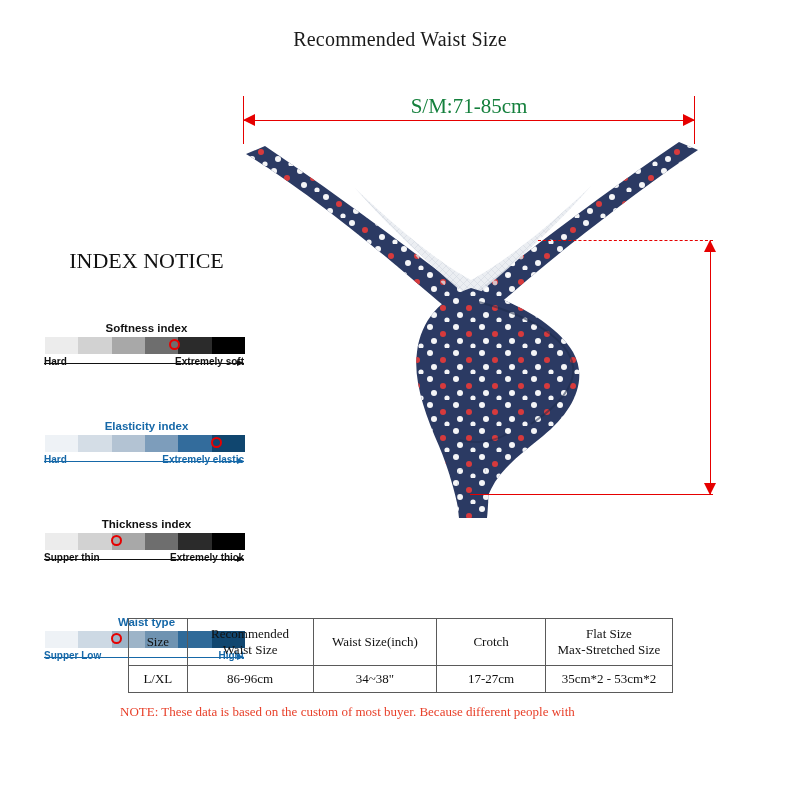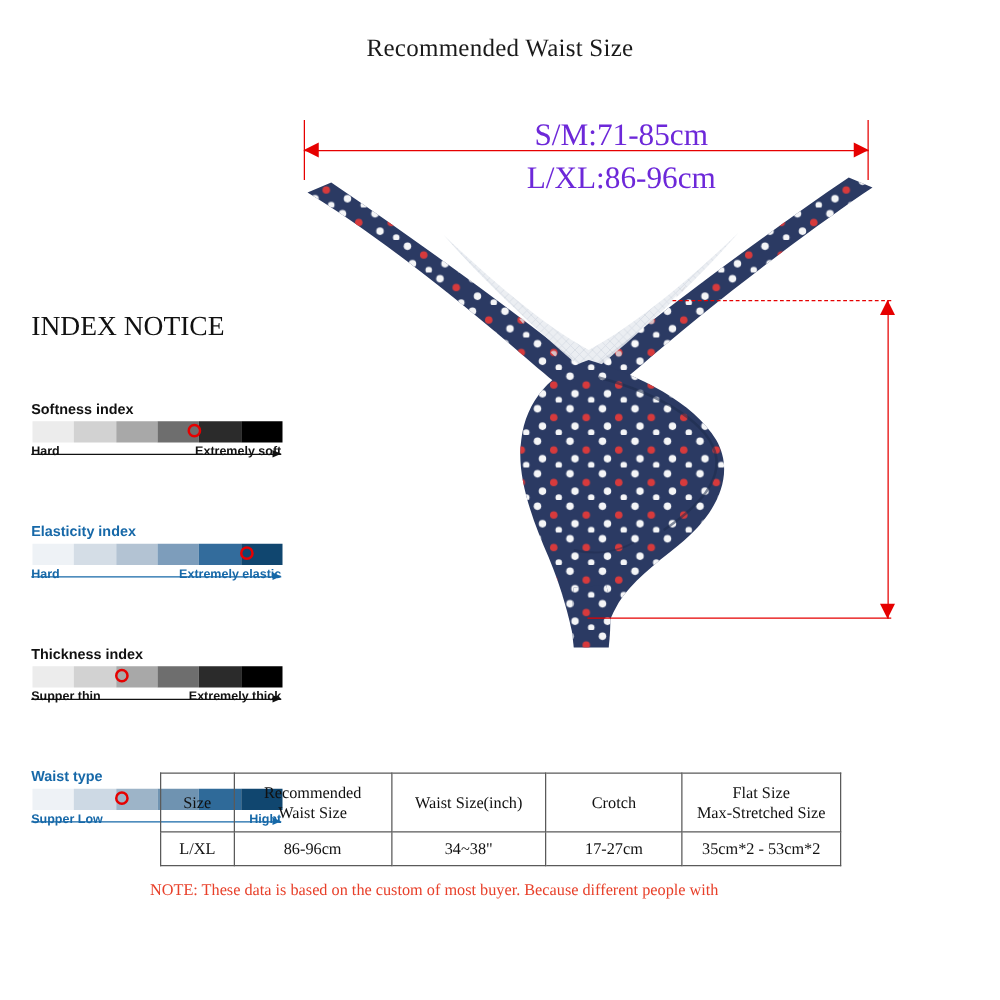--- a/index.html
+++ b/index.html
@@ -61,23 +61,22 @@
   #top-tick-r {
     position: absolute; left: 694px; top: 96px;
     width: 1px; height: 48px; background: #e60000;
   }
 
   #top-labels {
     position: absolute;
     left: 243px; top: 92px; width: 452px;
     text-align: center;
     line-height: 1.35;
-    font-size: 25px;
-    color: #6d28d9;
-    padding-left: 28px;
+    font-size: 21px;
+    color: #15803d;
   }
 
   
   #right-dim-line {
     position: absolute;
     left: 710px; top: 240px;
     width: 1px; height: 255px;
     background: #e60000;
   }
   .arrow-up, .arrow-down {
@@ -115,23 +114,24 @@
     position: absolute;
     left: 243px;
     top: 140px;
     width: 460px;
     height: 380px;
   }
 
   
   #index-notice {
     position: absolute;
-    left: 25px;
+    left: 44px;
     top: 248px;
     width: 205px;
+    text-align: center;
   }
   #index-title {
     font-size: 22px;
     font-family: "Liberation Serif", serif;
     color: #111;
     margin-bottom: 10px;
   }
   .idx-block { margin-bottom: 9px; }
   .idx-head {
     font-size: 11.5px;
@@ -301,21 +301,20 @@
     </svg>
   </div>
 
   <div id="top-tick-l"></div>
   <div id="top-tick-r"></div>
   <div id="top-dim-line"></div>
   <div class="arrow-left" id="top-arrow-l"></div>
   <div class="arrow-right" id="top-arrow-r"></div>
   <div id="top-labels">
     <div>S/M:71-85cm</div>
-    <div>L/XL:86-96cm</div>
   </div>
 
   <div id="right-tick-t"></div>
   <div id="right-tick-b"></div>
   <div id="right-dim-line"></div>
   <div class="arrow-up" id="right-arrow-u"></div>
   <div class="arrow-down" id="right-arrow-d"></div>
 
   <div id="index-notice">
     <div id="index-title">INDEX NOTICE</div>

